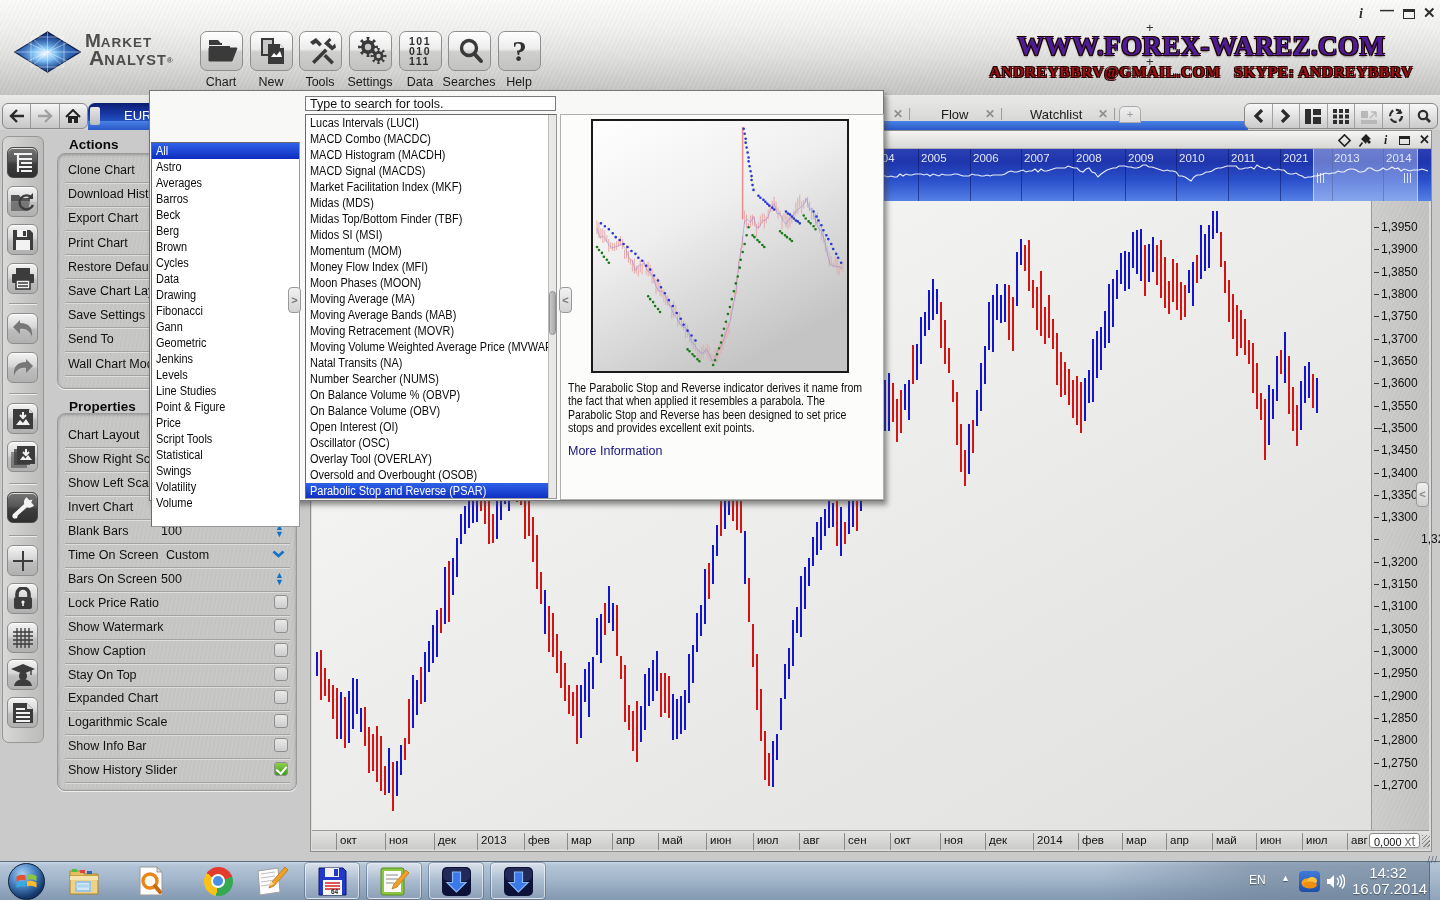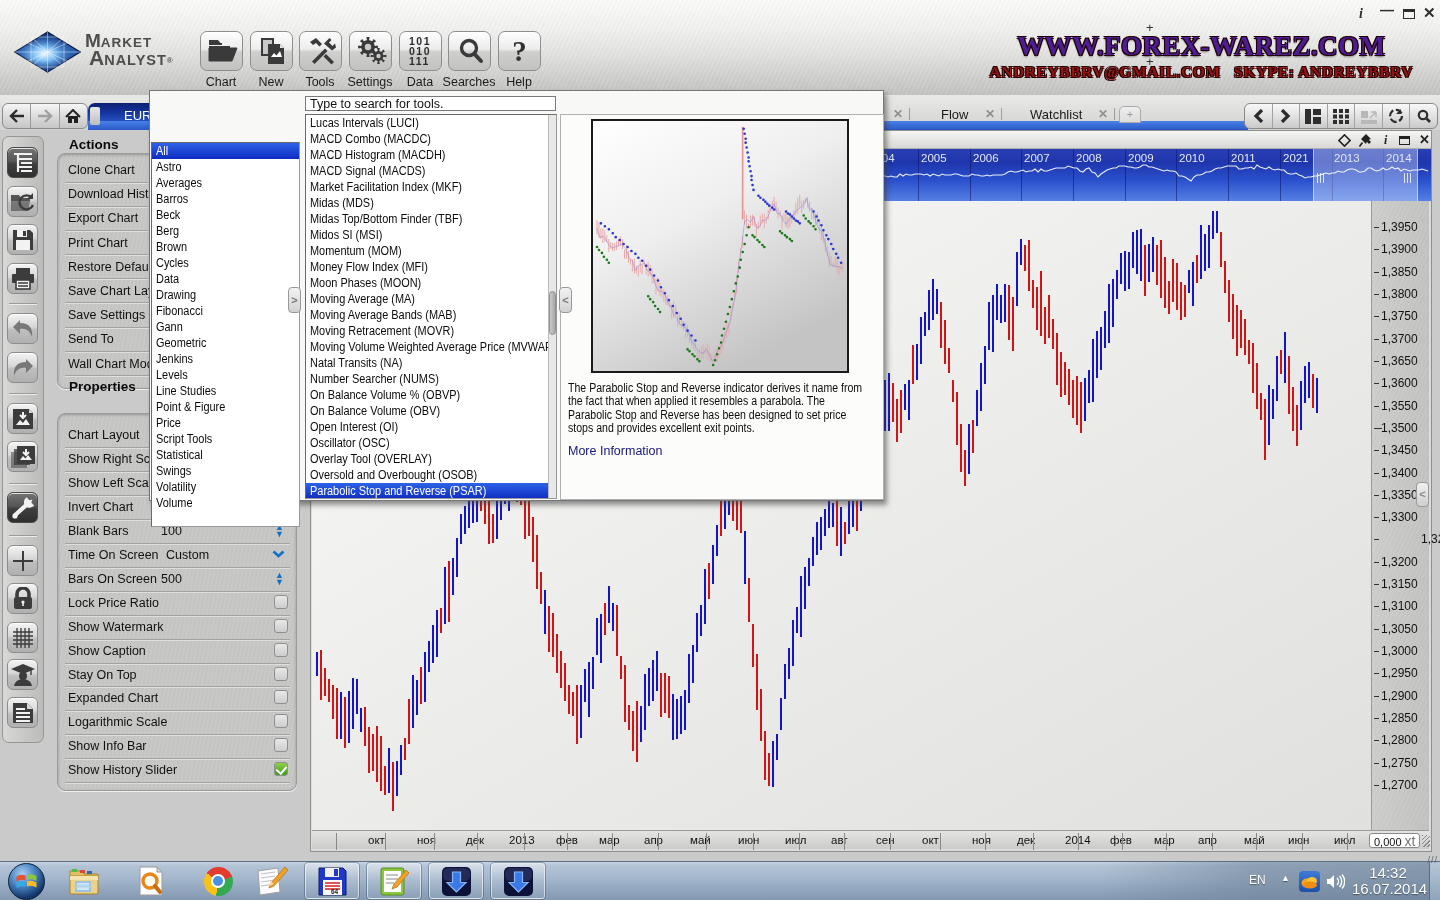--- a/index.html
+++ b/index.html
@@ -53,21 +53,21 @@
 .ylab{position:absolute;top:3px;font-size:11.5px;color:rgba(255,255,255,0.88);}
 #hsel{position:absolute;top:0;height:52px;background:rgba(215,228,255,0.38);border-left:1px solid rgba(255,255,255,0.5);border-right:1px solid rgba(255,255,255,0.5);}
 .grip{position:absolute;top:24px;width:7px;height:10px;background-image:repeating-linear-gradient(90deg,rgba(255,255,255,0.8) 0 1px,transparent 1px 3px);}
 #plot{position:absolute;left:1px;top:70px;width:1059px;height:629px;background:linear-gradient(150deg,#fafafa 0%,#ededeb 45%,#e0e0de 100%);}
 #pscale{position:absolute;left:1060px;top:70px;width:58px;height:629px;background:linear-gradient(90deg,#cdcdcb,#c2c2c0);border-left:1px solid #9a9a98;}
 #pscale:after{content:"";position:absolute;inset:0;background-image:repeating-linear-gradient(115deg,rgba(255,255,255,0.035) 0 2px,rgba(0,0,0,0.012) 2px 4px);}
 .ptick{position:absolute;left:2px;width:5px;height:1px;background:#333;z-index:2;}
 .plab{position:absolute;left:9px;font-size:12px;color:#111;z-index:2;}
 #xaxis{position:absolute;left:1px;top:699px;width:1117px;height:19px;background:linear-gradient(180deg,#e4e4e2,#cbcbc9);border-top:1px solid #9a9a98;}
 .xtick{position:absolute;top:2px;width:1px;height:17px;background:#8a8a88;}
-.xlab{position:absolute;top:3px;font-size:11.5px;color:#111;margin-left:28px;}
+.xlab{position:absolute;top:3px;font-size:11.5px;color:#111;}
 #coord{position:absolute;left:1057px;top:2px;width:51px;height:15px;border:1px solid #8a8a88;border-radius:3px;background:#fff;font-size:11px;color:#111;padding-left:4px;line-height:14px;}
 
 #dlg{left:149px;top:90px;width:735px;height:411px;background:#f8f8f6;border:1px solid #76767a;box-shadow:3px 4px 5px rgba(60,60,60,0.55);z-index:10;}
 .list{position:absolute;background:#fff;border:1px solid #999;border-top-color:#6a6a6a;border-left-color:#6a6a6a;font-size:12.5px;color:#0a0a0a;overflow:hidden;}
 .list .li span{display:inline-block;transform:scaleX(0.875);transform-origin:0 50%;white-space:nowrap;}
 .li{height:16px;line-height:16px;padding-left:4px;white-space:nowrap;}
 .li.sel{background:linear-gradient(180deg,#2e62e8,#0e2cc0);color:#fff;}
 #searchbox{position:absolute;left:155px;top:5px;width:251px;height:15px;background:#fff;border:1px solid #7a7a7a;font-size:12.5px;line-height:14px;padding-left:4px;color:#111;}
 .sidebtn{position:absolute;width:13px;height:26px;border:1px solid #999;border-radius:4px;background:linear-gradient(180deg,#f2f2f2,#d2d2d2);color:#777;font-size:11px;font-weight:bold;text-align:center;line-height:24px;z-index:12;}
 #dscroll{position:absolute;left:398px;top:24px;width:8px;height:383px;background:#e8e8e6;border-left:1px solid #bbb;}
@@ -384,21 +384,21 @@
 <div class="abs prow" style="left:68px;top:260px;width:220px;">Restore Defaults</div>
 <div class="abs psep" style="left:65px;top:278px;width:225px;"></div>
 <div class="abs prow" style="left:68px;top:284px;width:220px;">Save Chart Layout</div>
 <div class="abs psep" style="left:65px;top:302px;width:225px;"></div>
 <div class="abs prow" style="left:68px;top:308px;width:220px;">Save Settings as</div>
 <div class="abs psep" style="left:65px;top:327px;width:225px;"></div>
 <div class="abs prow" style="left:68px;top:332px;width:220px;">Send To</div>
 <div class="abs psep" style="left:65px;top:351px;width:225px;"></div>
 <div class="abs prow" style="left:68px;top:357px;width:220px;">Wall Chart Mode</div>
 <div class="abs psep" style="left:65px;top:375px;width:225px;"></div>
-<div class="phead" style="left:69px;top:379px;">Properties</div>
+<div class="phead" style="left:69px;top:399px;">Properties</div>
 <div class="panel" style="top:413px;height:378px;"></div>
 <div class="abs prow" style="left:68px;top:428px;width:220px;">Chart Layout</div>
 <div class="abs psep" style="left:65px;top:447px;width:225px;"></div>
 <div class="abs prow" style="left:68px;top:452px;width:220px;">Show Right Scale<span class="cbx"></span></div>
 <div class="abs psep" style="left:65px;top:471px;width:225px;"></div>
 <div class="abs prow" style="left:68px;top:476px;width:220px;">Show Left Scale<span class="cbx"></span></div>
 <div class="abs psep" style="left:65px;top:495px;width:225px;"></div>
 <div class="abs prow" style="left:68px;top:500px;width:220px;">Invert Chart<span class="cbx"></span></div>
 <div class="abs psep" style="left:65px;top:519px;width:225px;"></div>
 <div class="abs prow" style="left:68px;top:524px;width:220px;">Blank Bars<span class="pval" style="left:93px;">100</span><span class="spin" style="right:4px;">▲<br>▼</span></div>

